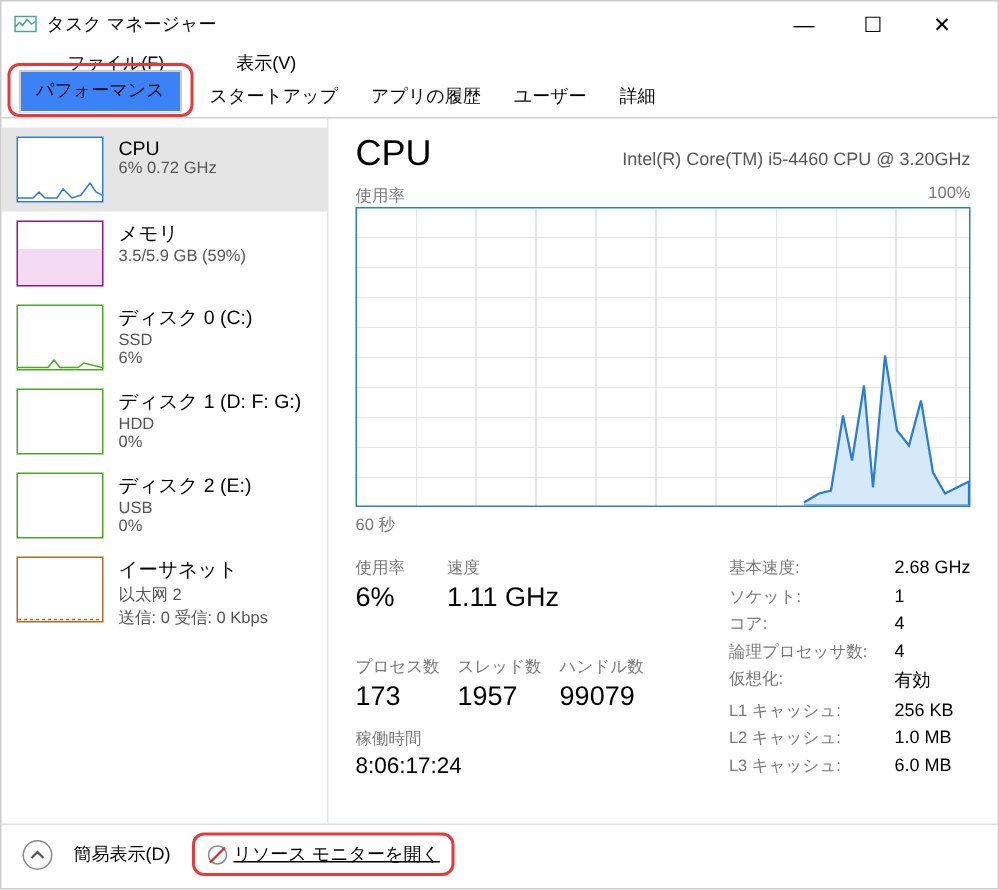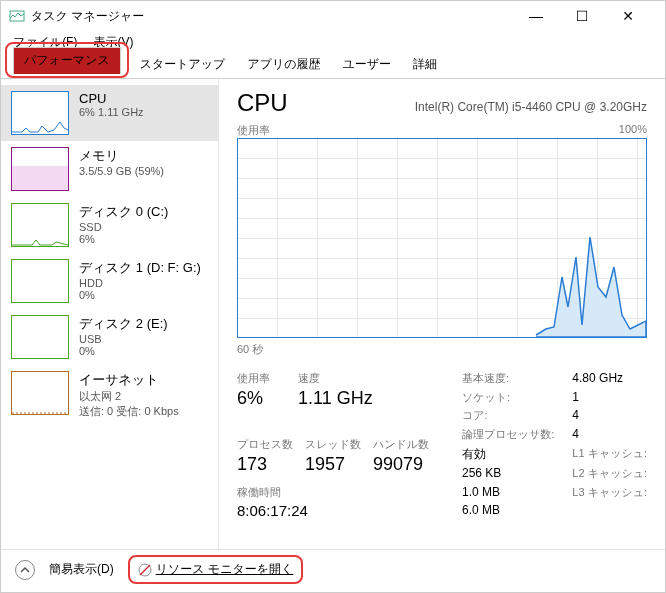--- a/index.html
+++ b/index.html
@@ -3,24 +3,24 @@
 <meta charset="utf-8">
 <style>
 * { margin: 0; padding: 0; box-sizing: border-box; font-family: "Yu Gothic UI", "Meiryo", sans-serif; }
 body { background: #fff; font-size: 12px; color: #000; width: 666px; height: 593px; overflow: hidden; border: 1px solid #ccc; }
 .titlebar { height: 30px; display: flex; align-items: center; padding: 0 14px 0 8px; }
 .titlebar .icon { width: 16px; height: 16px; margin-right: 6px; }
 .titlebar .title { flex: 1; font-size: 12px; }
 .winbtns { display: flex; }
 .winbtn { width: 46px; height: 30px; display: flex; align-items: center; justify-content: center; font-size: 14px; cursor: default; }
 .menubar { height: 22px; display: flex; align-items: center; padding: 0 4px; }
-.menuitem { padding: 2px 8px; cursor: default; }
+.menuitem { padding: 2px 8px; cursor: default; margin-left: 32px; }
 .tabbar { height: 26px; display: flex; align-items: flex-end; border-bottom: 1px solid #d0d0d0; padding: 0 4px; }
 .tab { padding: 4px 10px 5px; cursor: default; font-size: 12px; border: 1px solid transparent; position: relative; top: 1px; }
-.tab.active { border: 1px solid #d0d0d0; border-bottom: 1px solid #fff; background: #b91c1c; }
+.tab.active { border: 1px solid #d0d0d0; border-bottom: 1px solid #fff; background: #3b82f6; }
 .tabhl { border: 2px solid #e63939; border-radius: 8px; padding: 2px 6px; }
 .content { display: flex; height: 470px; }
 .sidebar { width: 218px; border-right: 1px solid #e5e5e5; overflow-y: auto; padding-top: 6px; }
 .side-item { display: flex; padding: 6px 10px; gap: 10px; cursor: default; }
 .side-item.selected { background: #e5e5e5; }
 .thumb { width: 58px; height: 44px; border: 1px solid; position: relative; background: #fff; }
 .thumb svg { position: absolute; bottom: 0; left: 0; }
 .side-text .t1 { font-size: 13px; }
 .side-text .t2 { font-size: 11px; color: #555; }
 .main { flex: 1; padding: 10px 18px; display: flex; flex-direction: column; }
@@ -78,21 +78,21 @@
 
   <div class="sidebar">
     <div class="side-item selected">
       <div class="thumb" style="border-color:#2b7cd3">
           <svg width="56" height="42" viewBox="0 0 56 42">
             <polyline points="0,40 10,40 14,36 18,40 26,40 30,34 36,40 42,38 48,30 52,36 56,38" fill="none" stroke="#2b7cd3" stroke-width="1"></polyline>
           </svg>
         </div>
       <div class="side-text">
           <div class="t1">CPU</div>
-          <div class="t2">6%  1.11 GHz</div>
+          <div class="t2">6%  0.72 GHz</div>
         </div>
     </div>
     <div class="side-item">
       <div class="thumb" style="border-color:#8b1a89">
           <svg width="56" height="42">
             <rect x="0" y="18" width="56" height="24" fill="#f3d9f2"></rect>
           </svg>
         </div>
       <div class="side-text">
           <div class="t1">メモリ</div>
@@ -184,27 +184,28 @@
             </div>
         </div>
         <div class="stats-col" style="margin-top:-18px;">
             <div class="statlabel">稼働時間</div>
             <div class="statval" style="font-size:15px">8:06:17:24</div>
           </div>
       </div>
       <div style="flex:1"></div>
       <div class="info-grid">
         <div class="k">基本速度:</div>
-          <div class="statval2">4.80 GHz</div>
+          <div class="statval2">2.68 GHz</div>
         <div class="k">ソケット:</div>
           <div class="statval2">1</div>
         <div class="k">コア:</div>
           <div class="statval2">4</div>
         <div class="k">論理プロセッサ数:</div>
           <div class="statval2">4</div>
+        <div class="k">仮想化:</div>
           <div class="statval2">有効</div>
         <div class="k">L1 キャッシュ:</div>
           <div class="statval2">256 KB</div>
         <div class="k">L2 キャッシュ:</div>
           <div class="statval2">1.0 MB</div>
         <div class="k">L3 キャッシュ:</div>
           <div class="statval2">6.0 MB</div>
       </div>
     </div>
   </div>

